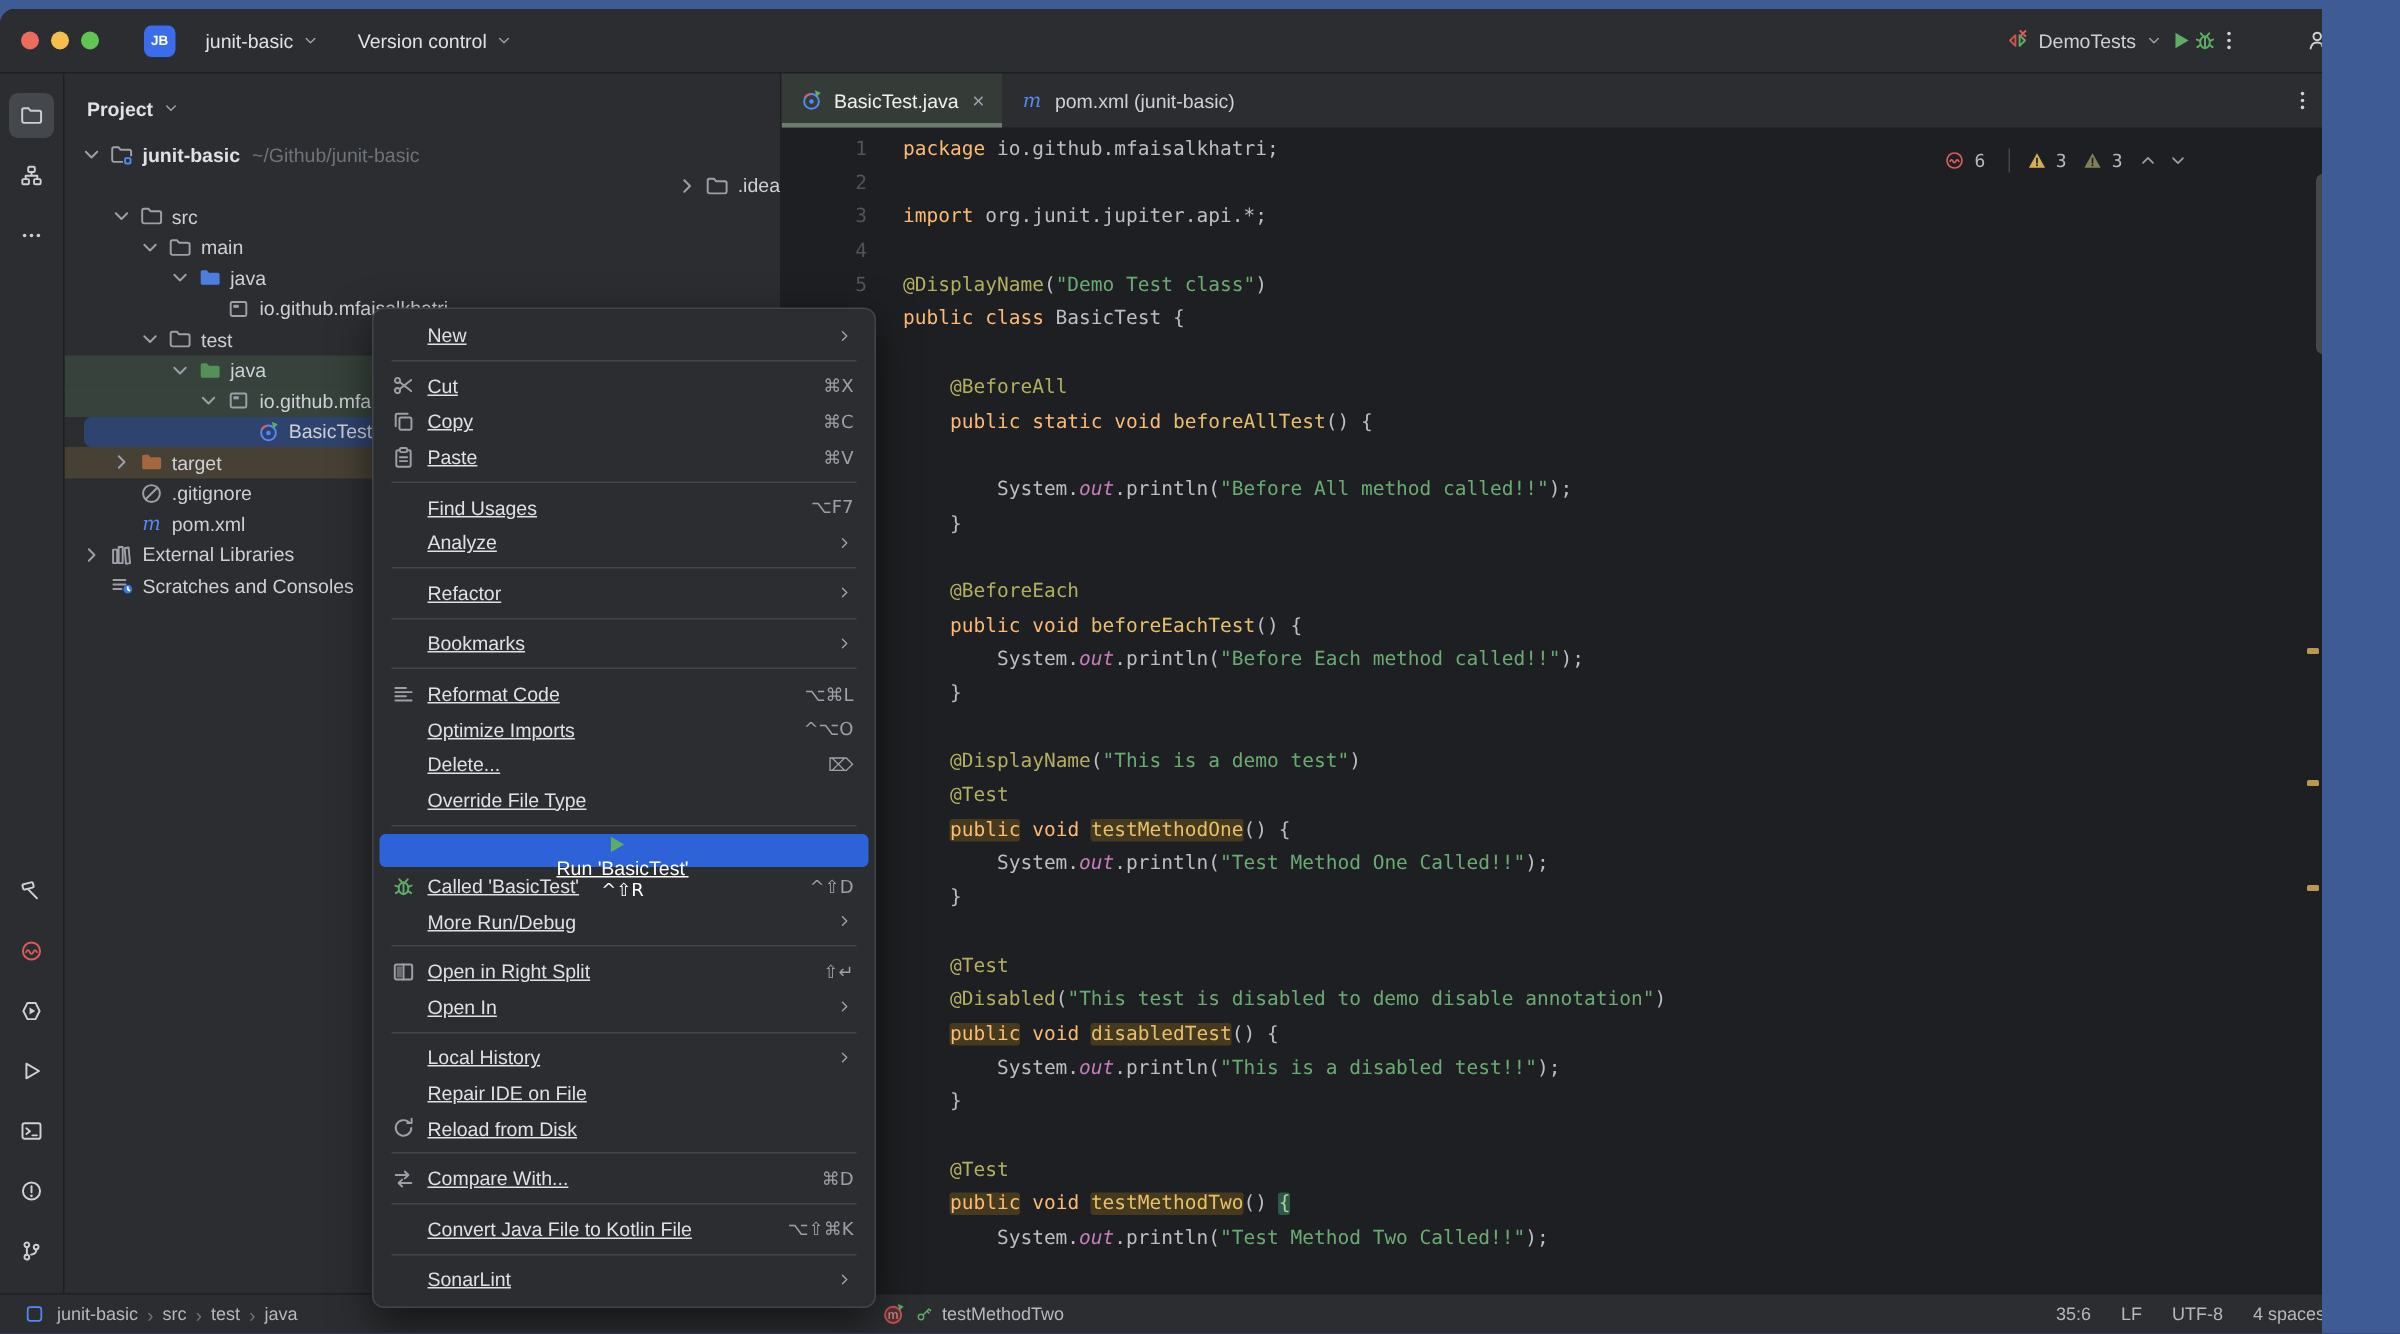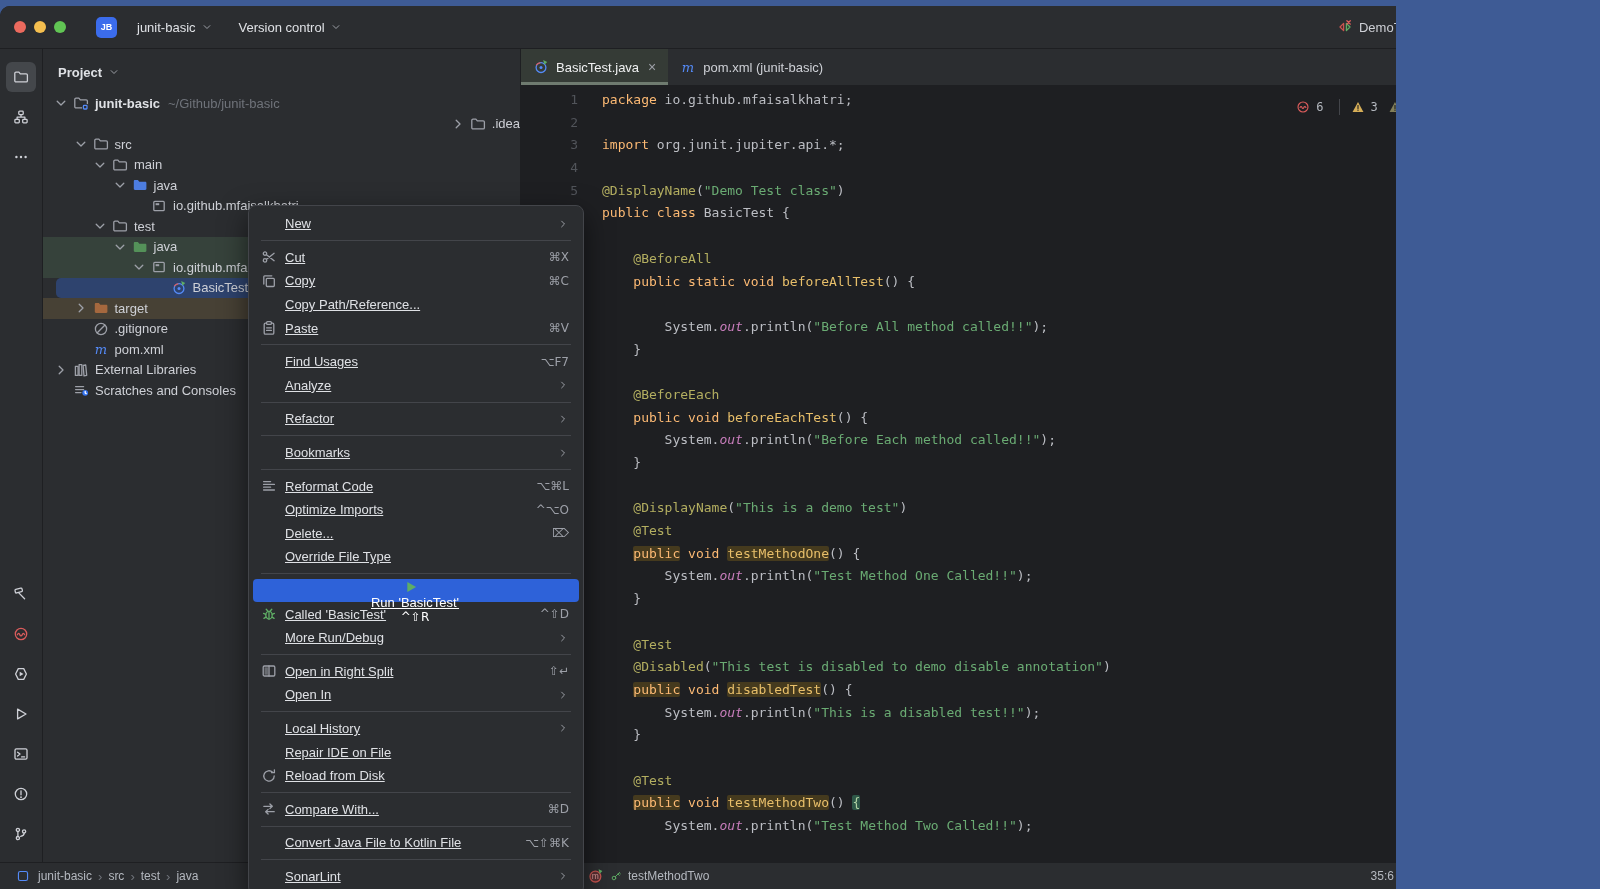--- a/index.html
+++ b/index.html
@@ -1,16 +1,16 @@
 <!DOCTYPE html>
 <html><head>
 <meta charset="utf-8">
 <style>
   html,body{margin:0;padding:0;background:#3E5B95;}
-  #app{position:relative;width:1396px;height:889px;overflow:hidden;
+  #app{position:relative;width:1548px;height:889px;overflow:hidden;
        font-family:"Liberation Sans",sans-serif;-webkit-font-smoothing:antialiased;}
   #window{position:absolute;top:6px;left:0;width:1600px;height:883px;background:#1E1F22;
           border-radius:10px 10px 0 0;overflow:hidden;display:flex;flex-direction:column;}
   .ic{display:inline-flex;width:16px;height:16px;flex:none;align-items:center;justify-content:center;}
   .ic svg{width:100%;height:100%;}
   .ic.sm{width:14px;height:14px;}
   .ic.xs{width:12px;height:12px;}
 
   
   #titlebar{height:42px;background:#2B2D30;display:flex;align-items:center;padding:0 14px;
@@ -771,24 +771,20 @@
           <span class="mi-ic ic">
             <svg viewBox="0 0 16 16" xmlns="http://www.w3.org/2000/svg">
               <rect x="5.3" y="5.3" width="8" height="8.2" rx="1" stroke-linecap="round" stroke-linejoin="round" fill="none" stroke-width="1.3" stroke="#9DA0A8"></rect>
               <path d="M10.8 2.8H3.7c-.5 0-.9.4-.9.9v7.4" stroke-linecap="round" stroke-linejoin="round" fill="none" stroke-width="1.3" stroke="#9DA0A8"></path>
             </svg>
           </span>
           <span class="mi-label">Copy</span>
           <span class="mi-sc">⌘C</span>
         </div>
         <div class="menu-item">
-          <span class="mi-ic ic"></span>
-          <span class="mi-label">Copy Path/Reference...</span>
-        </div>
-        <div class="menu-item">
           <span class="mi-ic ic">
             <svg viewBox="0 0 16 16" xmlns="http://www.w3.org/2000/svg">
               <rect x="3.2" y="3.2" width="9.6" height="11" rx="1.2" stroke-linecap="round" stroke-linejoin="round" fill="none" stroke-width="1.3" stroke="#9DA0A8"></rect>
               <rect x="5.6" y="1.6" width="4.8" height="2.8" rx=".9" fill="#2B2D30" stroke-linecap="round" stroke-linejoin="round" stroke-width="1.3" stroke="#9DA0A8"></rect>
               <path d="M5.6 7.8h4.8M5.6 10.4h4.8" stroke-linecap="round" stroke-linejoin="round" fill="none" stroke-width="1.3" stroke="#9DA0A8"></path>
             </svg>
           </span>
           <span class="mi-label">Paste</span>
           <span class="mi-sc">⌘V</span>
         </div>

